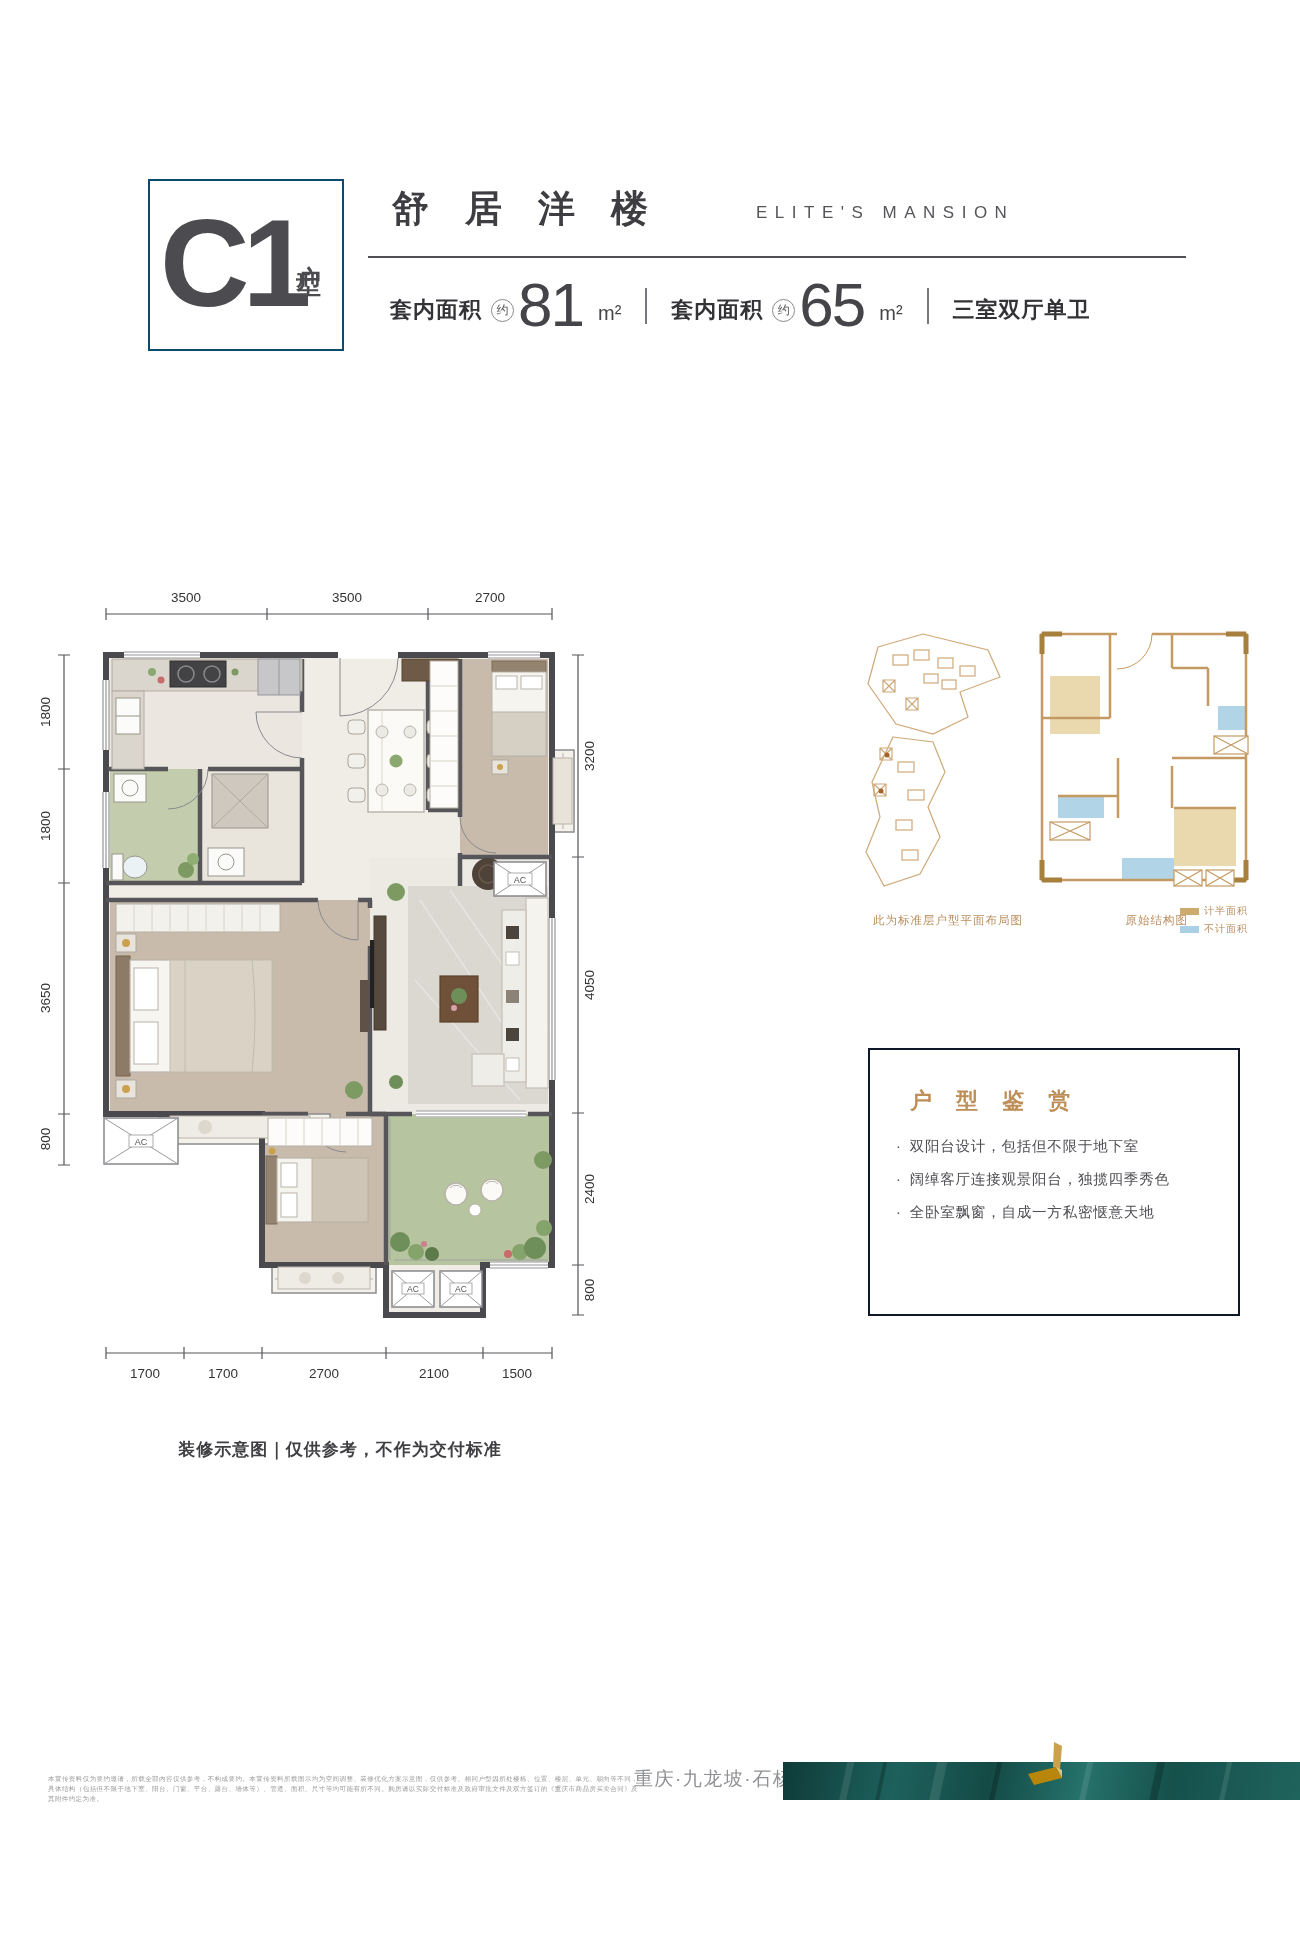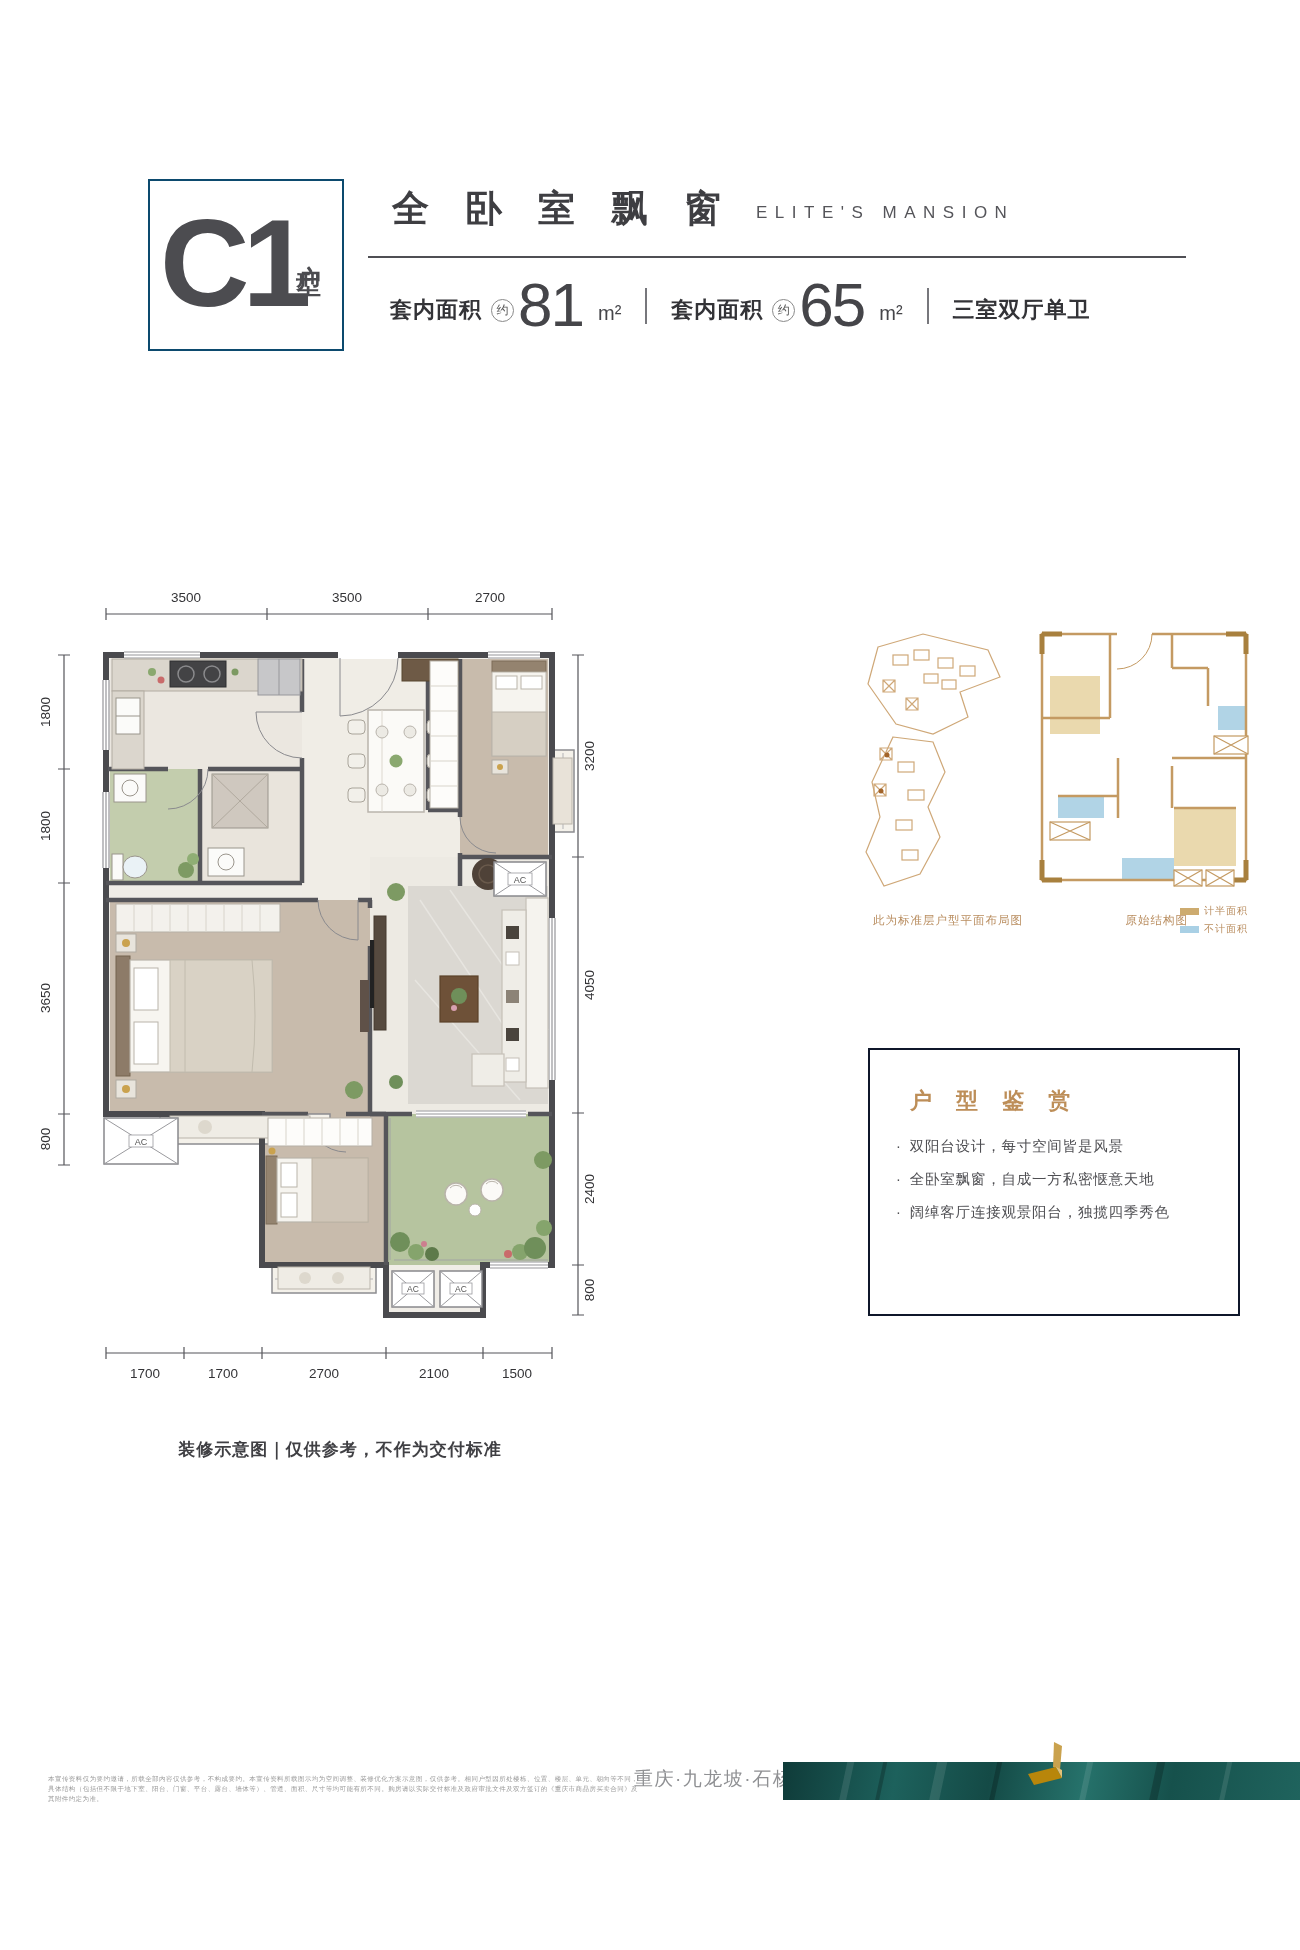--- a/index.html
+++ b/index.html
@@ -53,21 +53,21 @@
 </style>
 </head>
 <body>
 
 <div class="page">
 
   <div class="abs c1-box">
     <div class="c1-big">C1</div>
     <div class="c1-type">户型</div>
   </div>
-  <div class="abs title-cn">全卧室飘窗</div>
+  <div class="abs title-cn">舒居洋楼</div>
   <div class="abs title-en">ELITE'S MANSION</div>
   <div class="abs title-rule"></div>
 
   <div class="abs area-row">
     <span class="area-label">套内面积</span>
     <span class="approx">约</span>
     <span class="area-num">81</span>
     <span class="area-unit">m²</span>
     <span class="area-sep"></span>
     <span class="area-label">套内面积</span>
@@ -405,23 +405,23 @@
     </div>
     <div class="legend-row">
       <span class="legend-swatch" style="background:#a9d0e5;"></span>
       <span class="legend-label">不计面积</span>
     </div>
   </div>
 
   <div class="abs apprec-box">
     <div class="apprec-title">户 型 鉴 赏</div>
     <ul class="apprec-list">
-      <li>双阳台设计，每寸空间皆是风景</li>
+      <li>双阳台设计，包括但不限于地下室</li>
+      <li>阔绰客厅连接观景阳台，独揽四季秀色</li>
       <li>全卧室飘窗，自成一方私密惬意天地</li>
-      <li>阔绰客厅连接观景阳台，独揽四季秀色</li>
     </ul>
   </div>
 
   <div class="abs disclaimer">
     <span>本宣传资料仅为要约邀请，所载全部内容仅供参考，不构成要约。本宣传资料所载图示均为空间调整、装修优化方案示意图，仅供参考。相同户型因所处楼栋、位置、楼层、单元、朝向等不同，</span>
     <span>具体结构（包括但不限于地下室、阳台、门窗、平台、露台、墙体等）、管道、面积、尺寸等均可能有所不同。购房请以实际交付标准及政府审批文件及双方签订的《重庆市商品房买卖合同》及其附件约定为准。</span>
   </div>
   <div class="abs location">重庆·九龙坡·石杨路</div>
 
   <div class="abs teal-strip">

